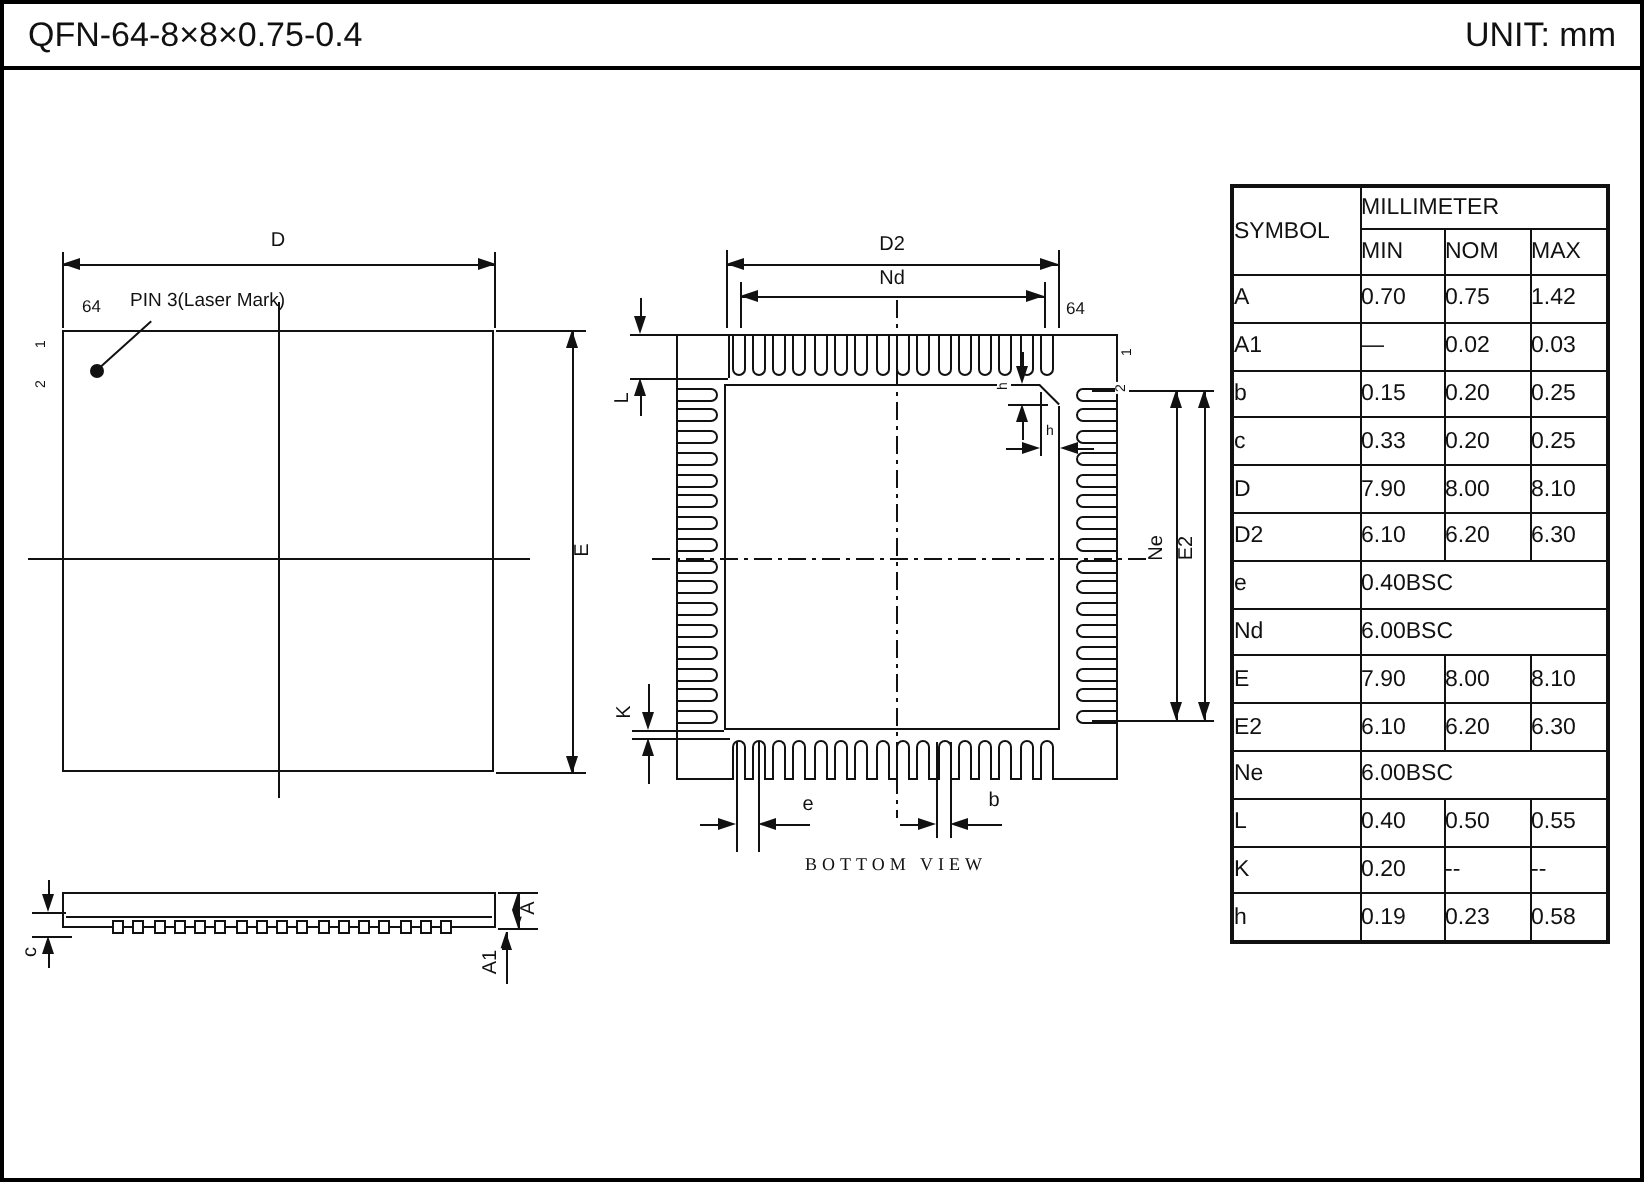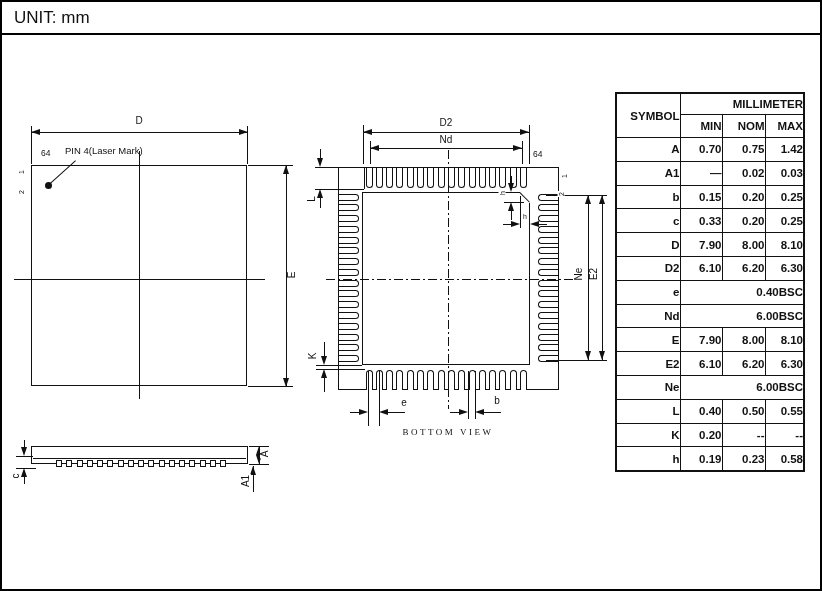--- a/index.html
+++ b/index.html
@@ -32,28 +32,29 @@
   
   .pin-t{position:absolute;width:7px;height:20px;border:1px solid #111;border-top:none;border-radius:0 0 4px 4px;background:#fff;box-sizing:border-box}
   .pin-b{position:absolute;width:7px;height:20px;border:1px solid #111;border-bottom:none;border-radius:4px 4px 0 0;background:#fff;box-sizing:border-box}
   .pin-l{position:absolute;width:20px;height:7px;border:1px solid #111;border-left:none;border-radius:0 4px 4px 0;background:#fff;box-sizing:border-box}
   .pin-r{position:absolute;width:20px;height:7px;border:1px solid #111;border-right:none;border-radius:4px 0 0 4px;background:#fff;box-sizing:border-box}
   .lead{position:absolute;width:6px;height:7px;border:1px solid #111;background:#fff;box-sizing:border-box}
   .mask{position:absolute;background:#fff}
   
   table.spec{position:absolute;left:613px;top:90px;width:188px;border-collapse:collapse;border:2px solid #111;
              font-family:"Liberation Sans",sans-serif;font-size:11.5px;color:#111;table-layout:fixed}
-  table.spec td,table.spec th{border:1px solid #111;text-align:right;vertical-align:middle;padding:0;font-weight:bold}
+  table.spec td,table.spec th{border:1px solid #111;text-align:left;vertical-align:middle;padding:0;font-weight:normal}
 </style>
 </head>
 <body>
 
 <div class="page">
 
   <div class="titlebar">
+    <span>QFN-64-8×8×0.75-0.4</span>
     <span>UNIT: mm</span>
   </div>
 
   <div class="sq" style="left:29px;top:163px;width:216px;height:221px"></div>
   <div class="ln vl" style="left:137px;top:149px;height:248px"></div>
   <div class="ln hl" style="left:12px;top:277px;width:251px"></div>
 
   <div class="ln vl" style="left:29px;top:124px;height:38px"></div>
   <div class="ln vl" style="left:245px;top:124px;height:38px"></div>
   <div class="ln hl" style="left:29px;top:130px;width:217px"></div>
@@ -64,21 +65,21 @@
   <div class="ln hl" style="left:246px;top:163px;width:45px"></div>
   <div class="ln hl" style="left:246px;top:384px;width:45px"></div>
   <div class="ln vl" style="left:284px;top:163px;height:222px"></div>
   <div class="ar ar-u" style="left:281px;top:163px"></div>
   <div class="ar ar-d" style="left:281px;top:376px"></div>
   <div class="lb rot" style="left:290px;top:273px">E</div>
 
   <div class="dot" style="left:43px;top:180px"></div>
   <div class="leader" style="left:48px;top:181px;width:34px;transform:rotate(-42deg)"></div>
   <div class="lb sm" style="left:38px;top:147px;background:transparent">64</div>
-  <div class="lb sm" style="left:62px;top:144px;font-size:9.5px;background:transparent">PIN 4(Laser Mark)</div>
+  <div class="lb sm" style="left:62px;top:144px;font-size:9.5px;background:transparent">PIN 3(Laser Mark)</div>
   <div class="lb xs rot" style="left:19px;top:170px">1</div>
   <div class="lb xs rot" style="left:19px;top:190px">2</div>
 
   <div class="sq" style="left:336px;top:165px;width:221px;height:223px"></div>
   <div class="sq2" style="left:360px;top:190px;width:168px;height:173px"></div>
   <div id="pinhost">
       <div class="pin-t" style="left:363.5px;top:166px"></div>
       <div class="pin-b" style="left:363.5px;top:368px"></div>
       <div class="pin-l" style="left:337px;top:191.5px"></div>
       <div class="pin-r" style="left:536px;top:191.5px"></div>

